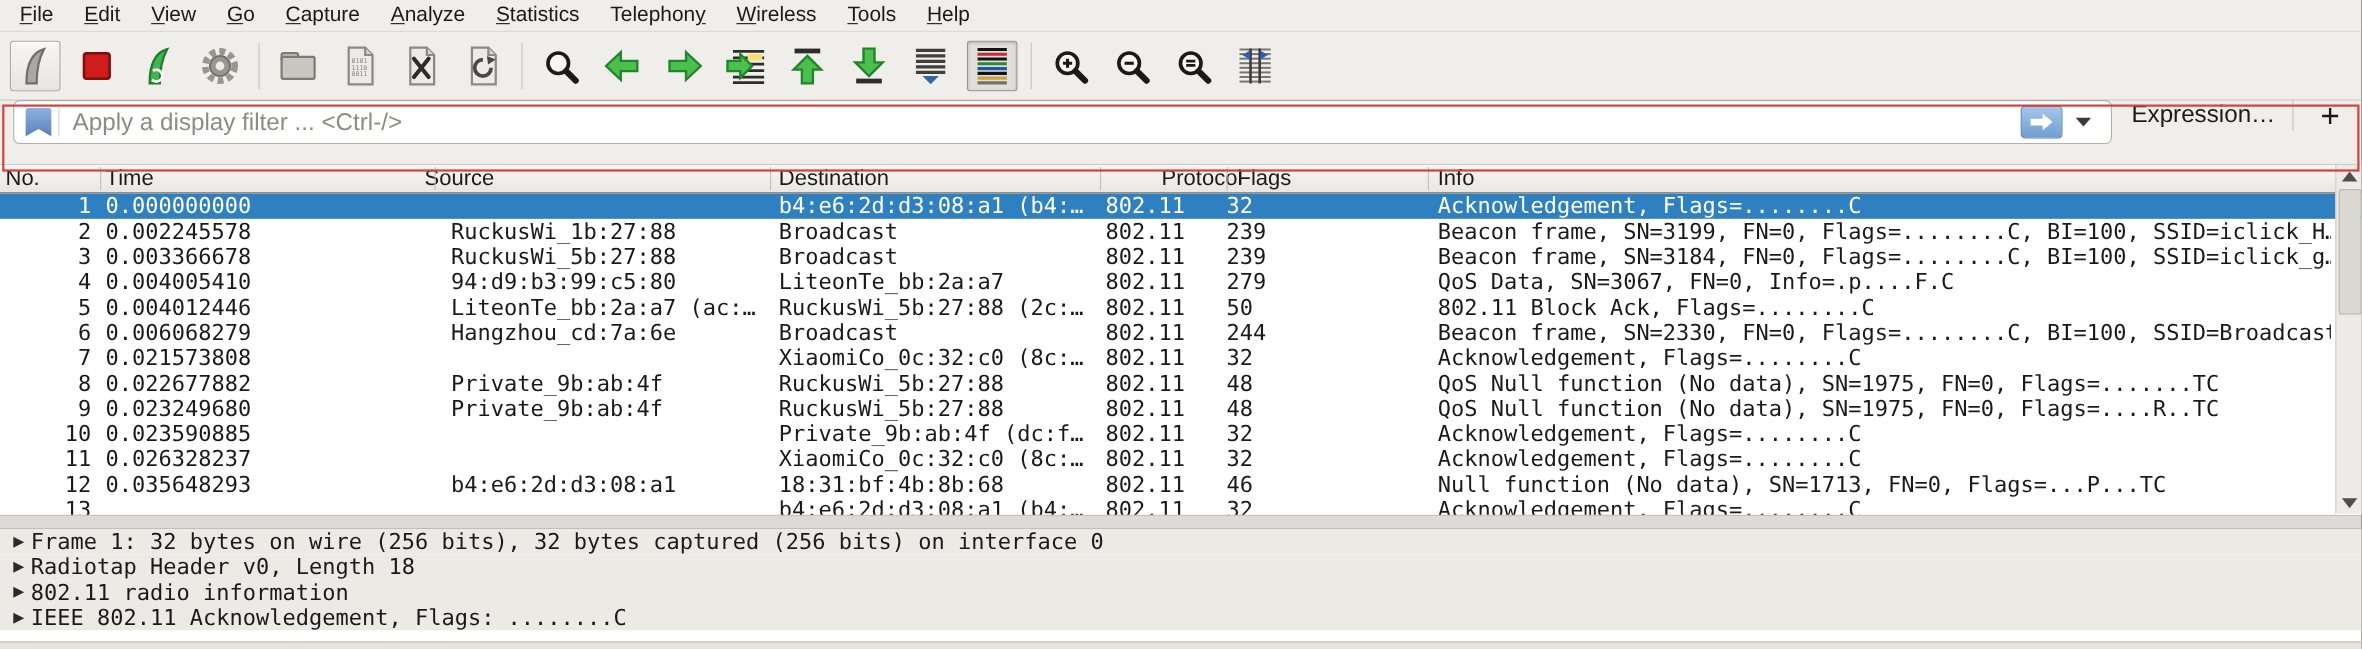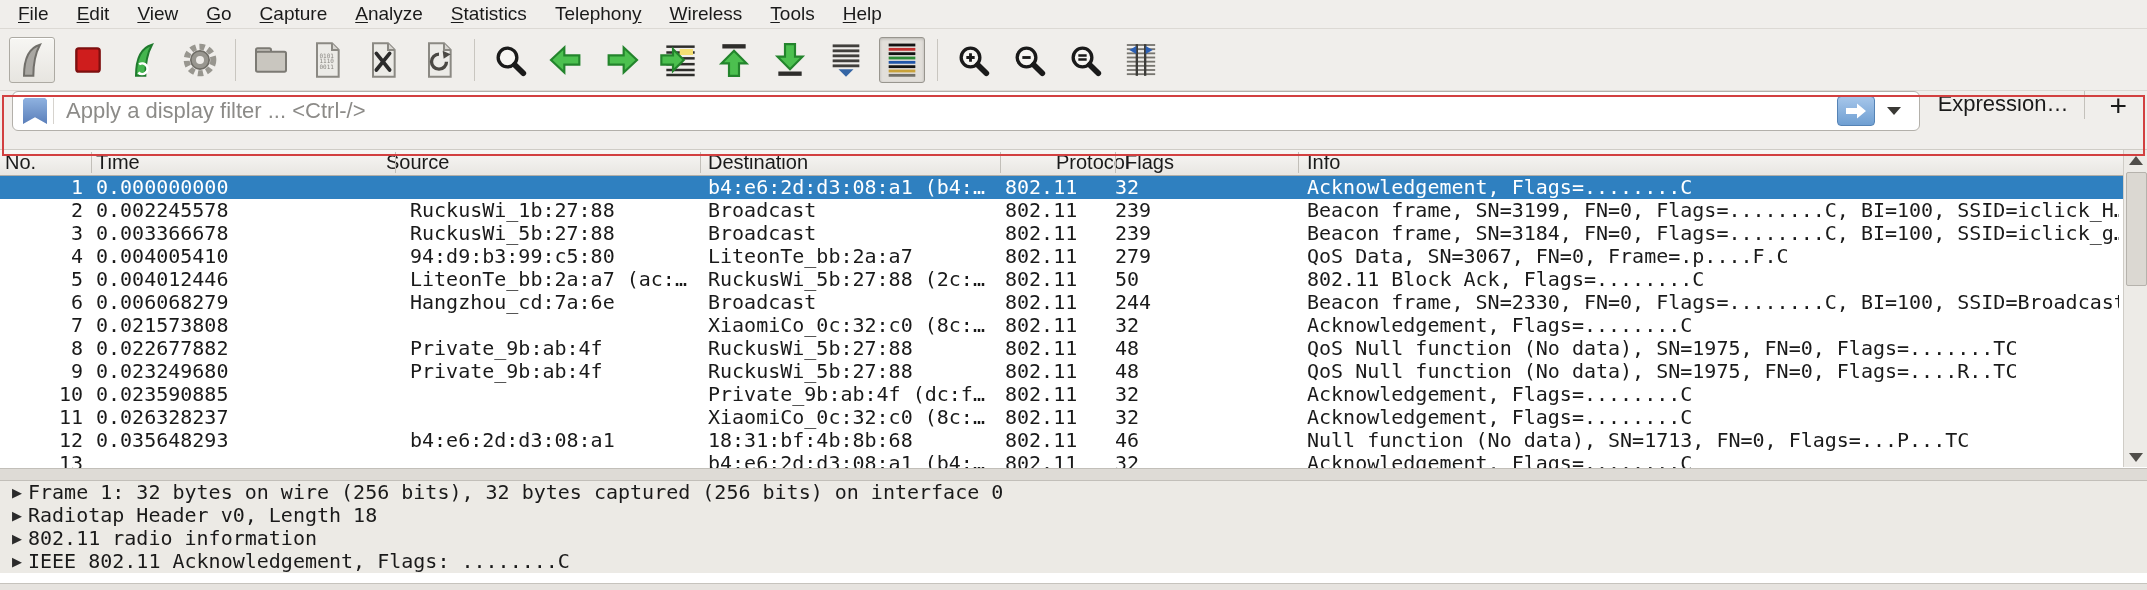--- a/index.html
+++ b/index.html
@@ -322,21 +322,21 @@
         <span class="pcell c5">239</span>
         <span class="pcell c6">Beacon frame, SN=3184, FN=0, Flags=........C, BI=100, SSID=iclick_g…</span>
       </div>
       <div class="prow">
         <span class="pcell c0">4</span>
         <span class="pcell c1">0.004005410</span>
         <span class="pcell c2">94:d9:b3:99:c5:80</span>
         <span class="pcell c3">LiteonTe_bb:2a:a7</span>
         <span class="pcell c4">802.11</span>
         <span class="pcell c5">279</span>
-        <span class="pcell c6">QoS Data, SN=3067, FN=0, Frame=.p....F.C</span>
+        <span class="pcell c6">QoS Data, SN=3067, FN=0, Info=.p....F.C</span>
       </div>
       <div class="prow">
         <span class="pcell c0">5</span>
         <span class="pcell c1">0.004012446</span>
         <span class="pcell c2">LiteonTe_bb:2a:a7 (ac:…</span>
         <span class="pcell c3">RuckusWi_5b:27:88 (2c:…</span>
         <span class="pcell c4">802.11</span>
         <span class="pcell c5">50</span>
         <span class="pcell c6">802.11 Block Ack, Flags=........C</span>
       </div>

